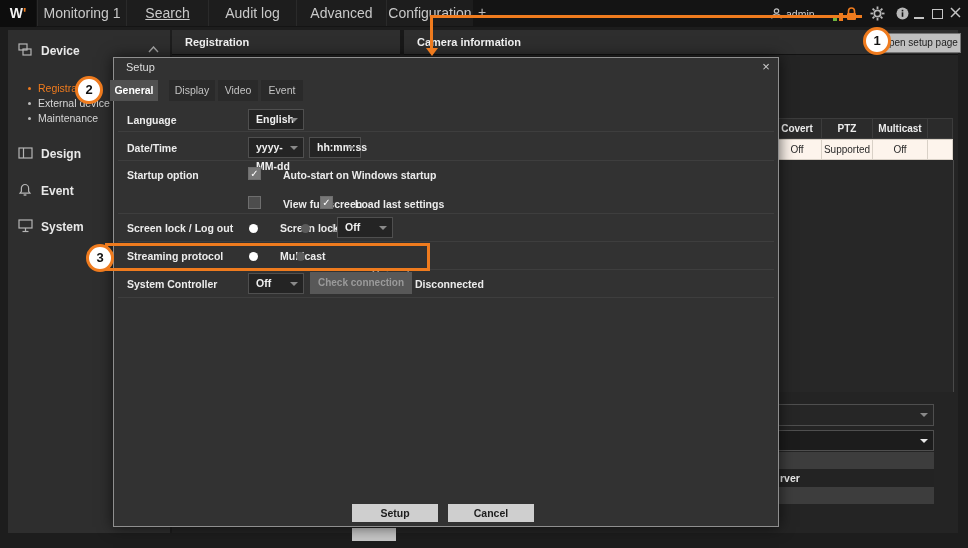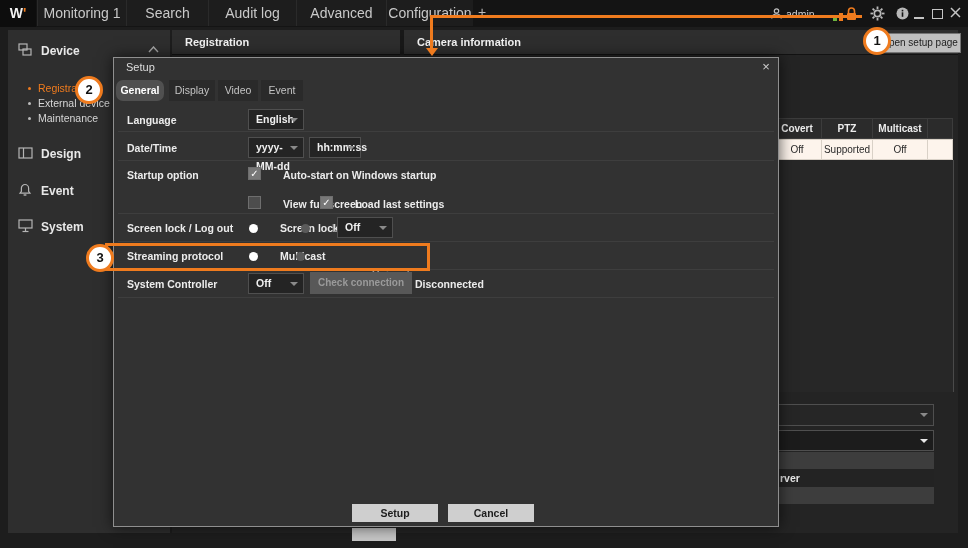--- a/index.html
+++ b/index.html
@@ -70,21 +70,21 @@
 </style>
 </head>
 <body>
 
 <div id="app">
 
   <div class="abs topbar"></div>
   <div class="abs logo"><span>W</span><span class="tick">'</span></div>
 
   <div class="abs ttab" style="left:37px;width:88px;">Monitoring 1</div>
-  <div class="abs ttab" style="left:126px;width:81px;">Search</div>
+  <div class="abs ttab" style="left:126px;width:81px;text-decoration:underline;">Search</div>
   <div class="abs ttab" style="left:208px;width:87px;">Audit log search</div>
   <div class="abs ttab" style="left:296px;width:89px;">Advanced search</div>
   <div class="abs ttab" style="left:386px;width:86px;">Configuration</div>
   <div class="abs plus" style="left:473px;width:18px;">+</div>
 
   <div class="abs" style="left:770px;top:7px;">
     <svg width="13" height="13" viewBox="0 0 13 13">
         <circle cx="6.5" cy="4" r="2.2" fill="none" stroke="#c0c0c0" stroke-width="1.2"></circle>
         <path d="M1.8 11.5a4.7 4.7 0 0 1 9.4 0" fill="none" stroke="#c0c0c0" stroke-width="1.2"></path>
       </svg>
@@ -204,21 +204,21 @@
   <div class="abs rrow" style="top:452px;height:17px;background:#3d3d3d;"></div>
   <div class="abs rrow" style="top:469px;height:18px;background:#232323;color:#e8e8e8;font-size:10.5px;font-weight:bold;line-height:18px;padding-left:8px;box-sizing:border-box;">rver</div>
   <div class="abs rrow" style="top:487px;height:17px;background:#3d3d3d;"></div>
 
   <div class="abs" style="left:352px;top:528px;width:44px;height:13px;background:#c6c6c6;"></div>
 
   <div class="abs dialog"></div>
   <div class="abs dtitle">Setup</div>
   <div class="abs dclose">×</div>
 
-  <div class="abs dtab active" style="left:116px;width:48px;border-radius:7px;">General</div>
+  <div class="abs dtab active" style="left:110px;width:48px;">General</div>
   <div class="abs dtab" style="left:169px;width:46px;">Display</div>
   <div class="abs dtab" style="left:218px;width:40px;">Video</div>
   <div class="abs dtab" style="left:261px;width:42px;">Event</div>
 
   <div class="abs sep" style="top:131px;"></div>
   <div class="abs sep" style="top:160px;"></div>
   <div class="abs sep" style="top:213px;"></div>
   <div class="abs sep" style="top:241px;"></div>
   <div class="abs sep" style="top:269px;"></div>
   <div class="abs sep" style="top:297px;"></div>

